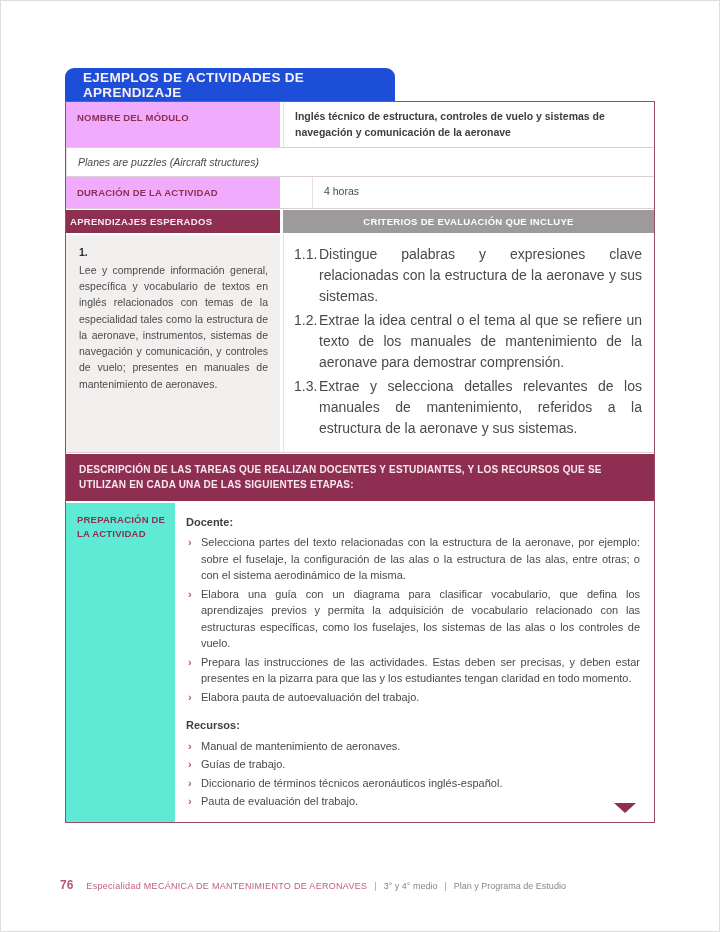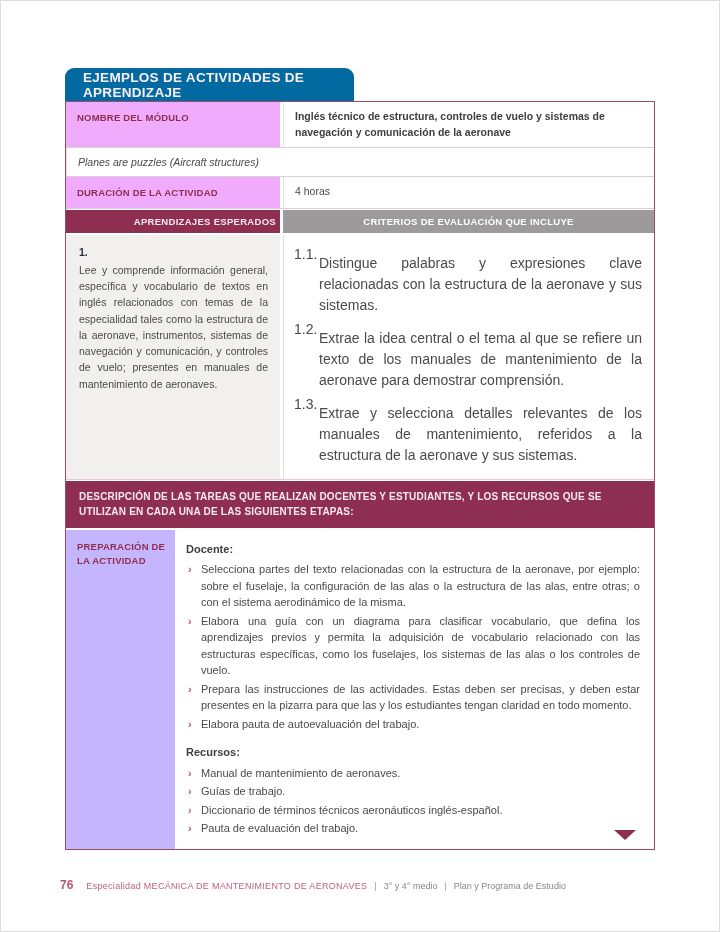--- a/index.html
+++ b/index.html
@@ -9,22 +9,22 @@
     font-family:"Liberation Sans","DejaVu Sans",sans-serif;
     color:#4b4a4a;
     position:relative;
     box-shadow: inset 0 0 0 1px #dedede;
     overflow:hidden;
   }
   .page{position:absolute;inset:0;}
 
   
   .tab{
-    position:absolute;left:65px;top:68px;width:289px;height:33px;
-    background:#0369a1;border-radius:9px 9px 0 0;
+    position:absolute;left:65px;top:68px;width:330px;height:33px;
+    background:#1d4ed8;border-radius:9px 9px 0 0;
     display:flex;align-items:center;padding-left:18px;box-sizing:border-box;
   }
   .tab span{color:#fbeef2;font-size:13.5px;font-weight:bold;letter-spacing:.3px;}
 
   
   .table{
     position:absolute;left:65px;top:101px;width:590px;box-sizing:border-box;
     border:1px solid #9b4a68;
     background:#ffffff;
   }
@@ -34,59 +34,59 @@
   .label-cell{
     background:#f0abfc;color:#8e2f52;font-size:9.5px;font-weight:bold;
     letter-spacing:.2px;padding:9px 8px 7px 11px;border-right:3px solid #ffffff;
     line-height:1.5;
   }
   .value-cell{padding:7px 12px 6px 11px;font-size:10.5px;line-height:1.5;border-left:1px solid #e7dfe2;}
   .value-bold{font-weight:bold;color:#3f3e3e;}
   .value-italic{font-style:italic;}
   .info-row-1{min-height:42px;}
   .info-row-2{min-height:27px;}
-  .info-row-3{min-height:25px;}
+  .info-row-3{min-height:25px;gap:29px;}
 
   
   .band{display:grid;grid-template-columns:217px 1fr;border-bottom:2px solid #ffffff;border-top:1px solid #ffffff;}
   .band-left{
     background:#8e2f52;color:#f7e9ee;font-size:9.5px;font-weight:bold;
-    text-align:right;padding:6px 4px;letter-spacing:.3px;border-right:3px solid #ffffff;
+    text-align:left;padding:6px 4px;letter-spacing:.3px;border-right:3px solid #ffffff;
   }
   .band-right{
     background:#9c9a9b;color:#ffffff;font-size:9.5px;font-weight:bold;
     text-align:center;padding:6px 4px;letter-spacing:.3px;
   }
 
   
   .content-row{min-height:160px;}
   .content-left{
     background:#f2f0ef;border-right:3px solid #ffffff;
     padding:9px 12px 10px 13px;font-size:10.5px;line-height:1.55;text-align:justify;
   }
   .content-left .num{font-weight:bold;color:#2e2e3a;margin-bottom:2px;}
   .content-right{padding:9px 12px 10px 10px;font-size:14px;line-height:1.5;border-left:1px solid #e7dfe2;}
   .crit{display:flex;margin-bottom:3px;}
   .crit-num{flex:0 0 25px;}
-  .crit-text{flex:1;text-align:justify;margin-top:9px;}
+  .crit-text{flex:1;text-align:justify;}
 
   
   .metod-row{min-height:42px;}
 
   
   .descbar{
     background:#8e2f52;color:#f7e9ee;font-size:10px;font-weight:bold;
     padding:8px 14px 8px 13px;line-height:1.55;letter-spacing:.2px;
     border-top:1px solid #ffffff;border-bottom:2px solid #ffffff;
   }
 
   
   .prep-row{grid-template-columns:112px 1fr;min-height:258px;position:relative;}
   .prep-label{
-    background:#c4b5fd;color:#8e2f52;font-size:9.5px;font-weight:bold;
+    background:#5eead4;color:#8e2f52;font-size:9.5px;font-weight:bold;
     padding:10px 6px 7px 11px;letter-spacing:.2px;line-height:1.5;border-right:3px solid #ffffff;
   }
   .prep-content{padding:9px 14px 10px 8px;font-size:11px;line-height:1.5;}
   .subhead{font-weight:bold;color:#3f3e3e;margin:2px 0 4px 0;}
   .subhead.recursos{margin-top:12px;}
   .bullet{display:flex;margin-bottom:2px;}
   .bullet .b{flex:0 0 13px;color:#b85672;font-weight:bold;padding-left:2px;}
   .bullet .bt{flex:1;text-align:justify;}
   .triangle{
     position:absolute;right:18px;bottom:9px;width:0;height:0;

